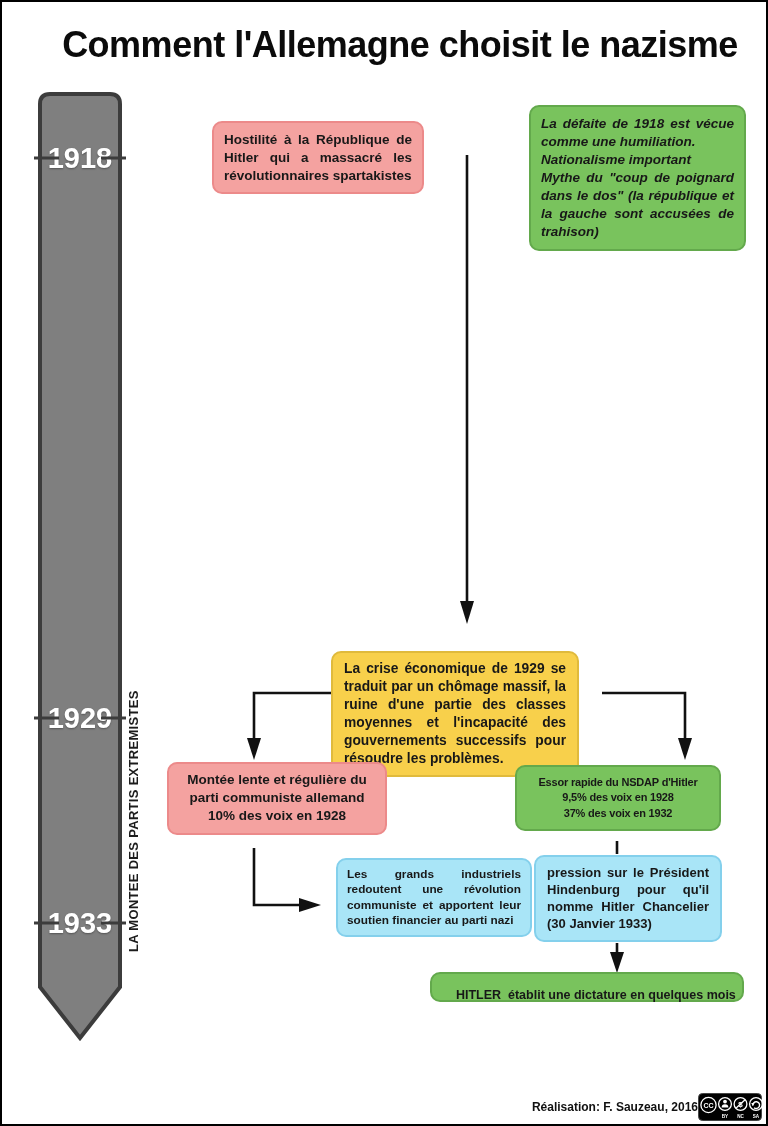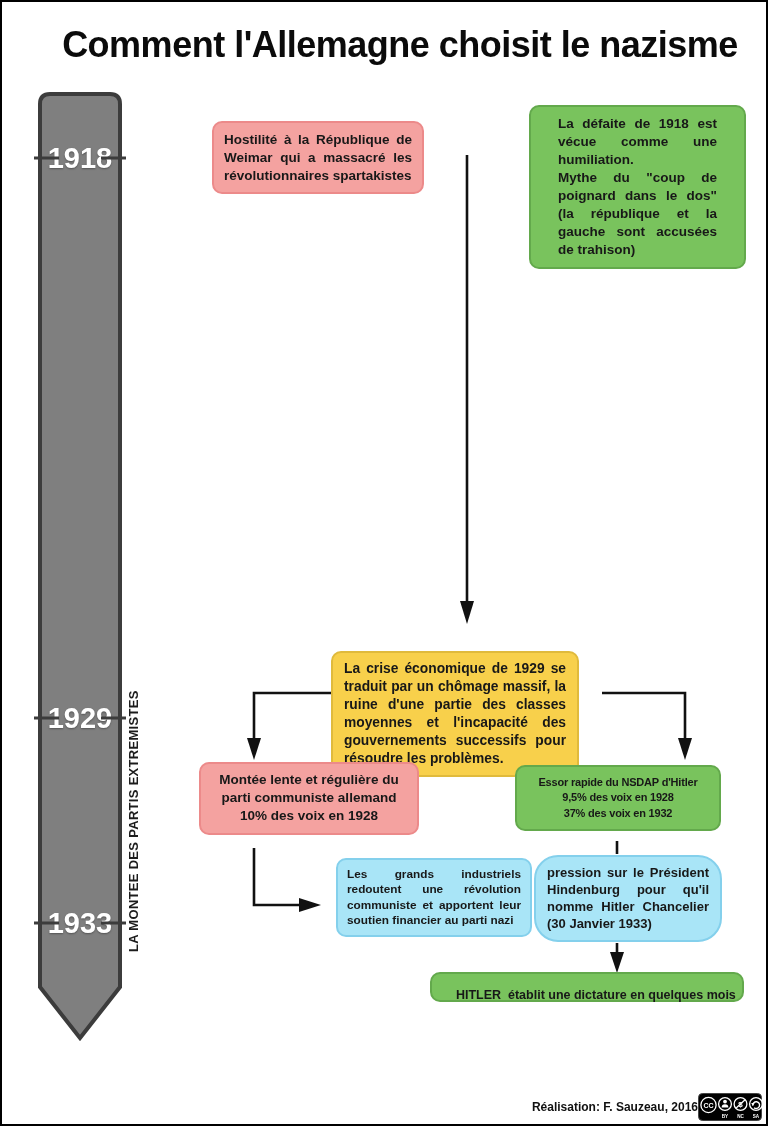--- a/index.html
+++ b/index.html
@@ -36,26 +36,26 @@
   .box{
     position:absolute;box-sizing:border-box;border:2px solid;border-radius:10px;
     font-weight:bold;color:#181818;
   }
   .box p,.box div{margin:0;}
   .pink{background:var(--pink,#f4a2a0);border-color:var(--pink_border,#ec8a8a);}
   .green{background:var(--green,#79c35d);border-color:var(--green_border,#63a94c);}
   .yellow{background:var(--yellow,#f8d04b);border-color:var(--yellow_border,#e0ba3c);}
   .blue{background:var(--blue,#a9e5f7);border-color:var(--blue_border,#84d0ec);}
   #box-hostility{left:210px;top:119px;width:212px;padding:8px 10px;font-size:13.5px;line-height:1.32;text-align:justify;}
-  #box-defeat{left:527px;top:103px;width:217px;padding:8px 27px;font-size:13.5px;line-height:1.33;text-align:justify;}
+  #box-defeat{left:527px;top:103px;width:217px;padding:8px 10px;font-size:13.5px;line-height:1.33;text-align:justify;font-style:italic;}
   #box-crisis{left:329px;top:649px;width:248px;padding:7px 11px;font-size:13.8px;line-height:1.3;text-align:justify;}
-  #box-communist{left:165px;top:760px;width:220px;padding:7px 9px;font-size:13.5px;line-height:1.35;text-align:center;margin-left:32px;}
+  #box-communist{left:165px;top:760px;width:220px;padding:7px 9px;font-size:13.5px;line-height:1.35;text-align:center;}
   #box-nsdap{left:513px;top:763px;width:206px;padding:8px 8px;font-size:11px;line-height:1.4;text-align:center;letter-spacing:-0.2px;}
   #box-industrials{left:334px;top:856px;width:196px;padding:7px 9px;font-size:11.8px;line-height:1.3;text-align:justify;}
-  #box-pressure{left:532px;top:853px;width:188px;padding:7px 11px;font-size:13px;line-height:1.32;text-align:justify;border-radius:24px;}
+  #box-pressure{left:532px;top:853px;width:188px;padding:7px 11px;font-size:13px;line-height:1.32;text-align:justify;}
   #box-dictatorship{left:428px;top:970px;width:314px;height:30px;padding:0 10px;font-size:12.5px;text-align:center;white-space:pre;}
   
   .footer{position:absolute;right:4px;bottom:3px;display:flex;align-items:flex-end;}
   .credit{font-size:12px;font-weight:bold;color:#111;margin-bottom:7px;}
   .cc-badge{display:block;}
   .cc-stroke{stroke:#fff;fill:none;stroke-width:1.3;}
   .cc-fill{fill:#fff;stroke:none;}
   .cc-text{fill:#fff;font-family:"Liberation Sans",sans-serif;font-weight:bold;}
 </style>
 </head>
@@ -99,25 +99,26 @@
     <path class="al" d="M500 903 H513"></path>
     <polygon class="ah" points="529,903 511,896 511,910"></polygon>
 
     <path class="al" d="M615 839 V852"></path>
 
     <path class="al" d="M615 941 V954"></path>
     <polygon class="ah" points="615,971 608,950 622,950"></polygon>
   </svg>
 
   <div class="box pink" id="box-hostility">
-    <p>Hostilité à la République de Weimar qui a massacré les révolutionnaires spartakistes</p>
+    <p>Hostilité à la République de Hitler qui a massacré les révolutionnaires spartakistes</p>
   </div>
 
   <div class="box green" id="box-defeat">
     <div>La défaite de 1918 est vécue comme une humiliation.</div>
+    <div>Nationalisme important</div>
     <div>Mythe du "coup de poignard dans le dos" (la république et la gauche sont accusées de trahison)</div>
   </div>
 
   <div class="box yellow" id="box-crisis">
     <p>La crise économique de 1929 se traduit par un chômage massif, la ruine d'une partie des classes moyennes et l'incapacité des gouvernements successifs pour résoudre les problèmes.</p>
   </div>
 
   <div class="box pink" id="box-communist">
     <div>Montée lente et régulière du parti communiste allemand</div>
     <div>10% des voix en 1928</div>

